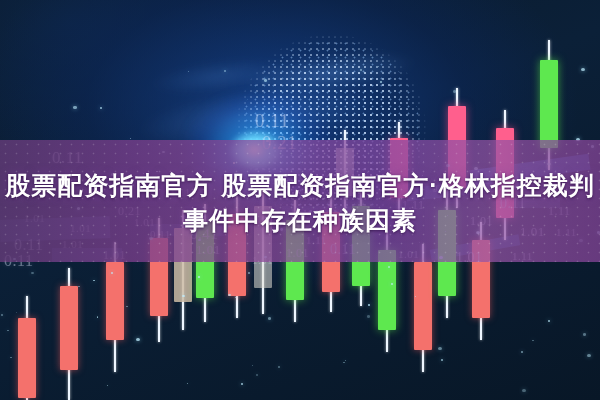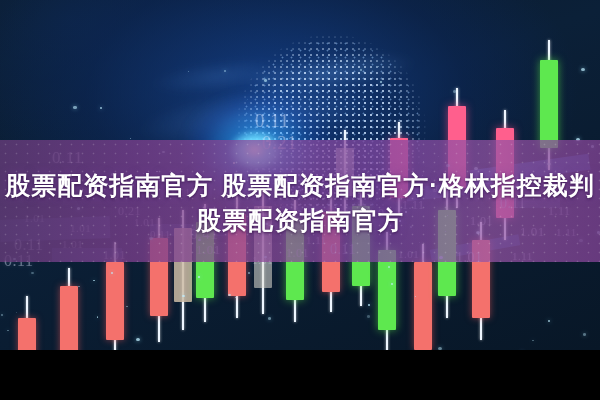--- a/index.html
+++ b/index.html
@@ -1,18 +1,18 @@
 <!DOCTYPE html>
 <html><head>
 <meta charset="utf-8">
 <style>
   html,body{margin:0;padding:0;background:#000;}
   #stage{
     position:relative;
-    width:600px;height:350px;
+    width:600px;height:400px;
     overflow:hidden;
     font-family:"Liberation Sans","DejaVu Sans",sans-serif;
     background:#0b1c2e;
   }
 
   
   .bg-base{position:absolute;inset:0;
     background:
       radial-gradient(ellipse 420px 260px at 46% 26%, rgba(20,64,140,.85) 0%, rgba(12,40,96,.45) 45%, rgba(9,24,48,0) 72%),
       radial-gradient(ellipse 300px 200px at 12% 6%, rgba(13,38,72,.8) 0%, rgba(10,26,46,0) 70%),
@@ -317,15 +317,15 @@
       <div class="num" style="left: 252px; top: 254px; font-size: 11px; opacity: 0.48;">1.01</div>
       <div class="num" style="left: 432px; top: 182px; font-size: 11px; opacity: 0.46;">0.11</div>
       <div class="num" style="left: 170px; top: 186px; font-size: 11px; opacity: 0.42;">1.11</div>
     </div>
 
   <div class="band" style="top:140px;height:122px;">
     <div class="band-speck"></div>
   </div>
 
   <div class="title" style="top:168px;">股票配资指南官方 股票配资指南官方·格林指控裁判</div>
-  <div class="title" style="top:203px;">股票配资指南官方</div>
+  <div class="title" style="top:203px;">事件中存在种族因素</div>
 
 </div>
 
 </body></html>

